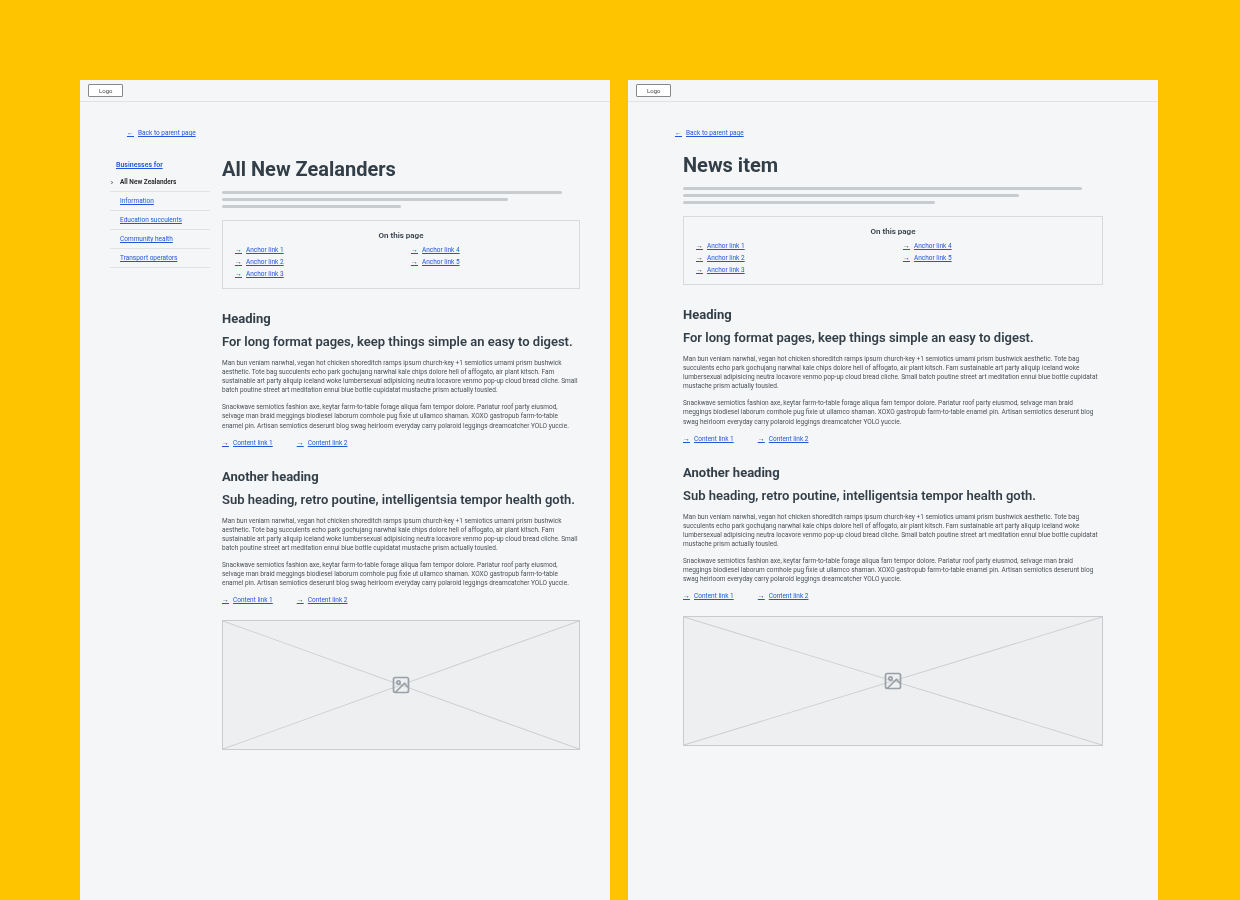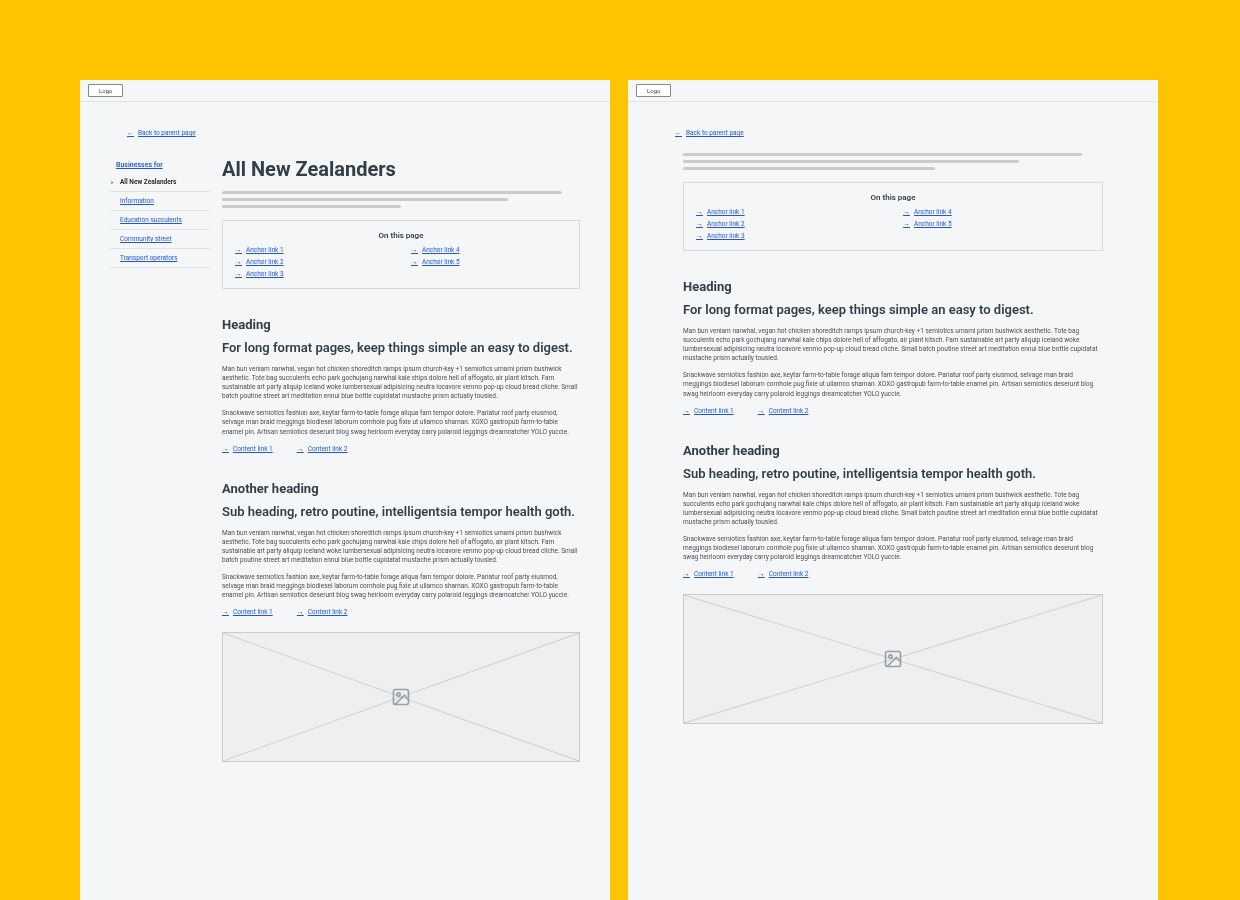--- a/index.html
+++ b/index.html
@@ -138,21 +138,21 @@
   .anchor-link .chev {
     color: #333F48;
     font-size: 7px;
     text-decoration: none;
     display: inline-block;
   }
   h2.heading {
     font-size: 13px;
     font-weight: 700;
     color: #333F48;
-    margin-top: 28px;
+    margin-top: 22px;
     margin-bottom: 8px;
   }
   .subheading {
     font-size: 13px;
     font-weight: 600;
     color: #333F48;
     margin-bottom: 10px;
   }
   .body-para {
     font-size: 6.5px;
@@ -203,21 +203,21 @@
       <span class="arrow">←</span>
       <span>Back to parent page</span>
     </a>
 
     <div class="layout-two-col">
       <nav class="sidebar">
         <a class="sidebar-title">Businesses for</a>
         <a class="sidebar-item active">All New Zealanders</a>
         <a class="sidebar-item">Information</a>
         <a class="sidebar-item">Education succulents</a>
-        <a class="sidebar-item">Community street</a>
+        <a class="sidebar-item">Community health</a>
         <a class="sidebar-item">Transport operators</a>
       </nav>
 
       <div class="main">
         <h1 class="page-title">All New Zealanders</h1>
         <div class="skel-line w1"></div>
         <div class="skel-line w2"></div>
         <div class="skel-line w3"></div>
 
         <div class="onpage-box">
@@ -297,20 +297,21 @@
     <span class="logo">Logo</span>
   </div>
   <div class="page-body">
     <a class="backlink">
       <span class="arrow">←</span>
       <span>Back to parent page</span>
     </a>
 
     <div class="layout-one-col">
       <div class="main" style="padding: 0 25px;">
+        <h1 class="page-title">News item</h1>
         <div class="skel-line w1"></div>
         <div class="skel-line w2"></div>
         <div class="skel-line" style="width:60%"></div>
 
         <div class="onpage-box">
           <div class="onpage-title">On this page</div>
           <div class="anchor-list">
             <a class="anchor-link">
                 <span class="chev">→</span>
                 <span>Anchor link 1</span>

